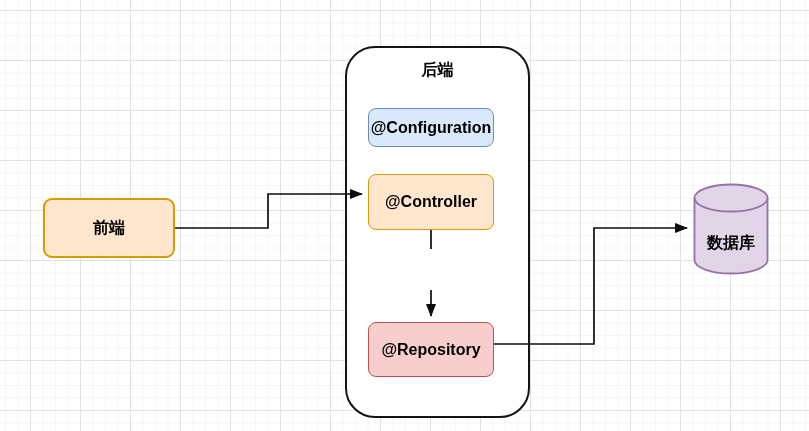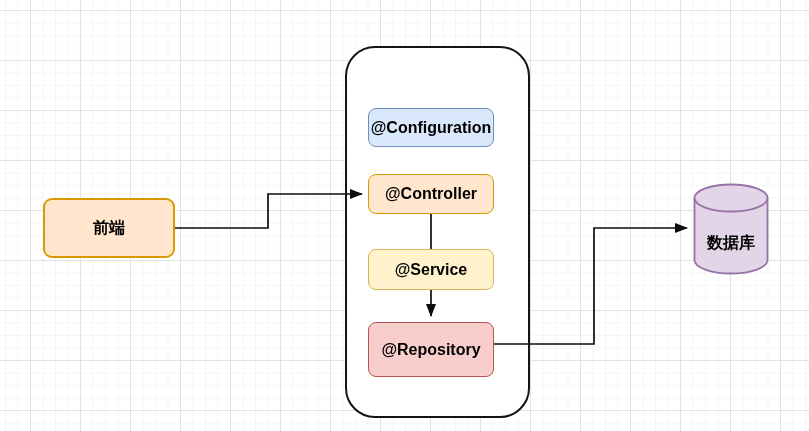--- a/index.html
+++ b/index.html
@@ -59,21 +59,21 @@
     z-index: 3;
   }
 
   
   .comp {
     left: 368px; width: 126px;
     border-radius: 8px;
     z-index: 3;
   }
   .comp-configuration { top: 108px; height: 39px; background: #dae8fc; border: 1.6px solid #6c8ebf; }
-  .comp-controller    { top: 174px; height: 40px; background: #ffe6cc; border: 1.6px solid #d79b00; }
+  .comp-controller    { top: 174px; height: 56px; background: #ffe6cc; border: 1.6px solid #d79b00; }
   .comp-service       { top: 249px; height: 41px; background: #fff2cc; border: 1.6px solid #d6b656; }
   .comp-repository    { top: 322px; height: 55px; background: #f8cecc; border: 1.6px solid #b85450; }
 
   
   .database {
     position: absolute;
     left: 693px; top: 183px; width: 76px; height: 92px;
     z-index: 3;
     padding-left: 24px;
   }
@@ -98,20 +98,21 @@
     stroke-width: 1.7px;
     pointer-events: stroke;
   }
 </style>
 </head>
 <body>
 
 <div id="canvas">
 
   <div class="node backend"></div>
+  <div class="backend-title">后端</div>
 
   <svg id="edges" width="809" height="431" viewBox="0 0 809 431">
     <defs>
       <marker id="arrowhead" markerUnits="userSpaceOnUse" markerWidth="13" markerHeight="10" refX="12" refY="5" orient="auto">
         <path d="M0,0 L13,5 L0,10 Z" fill="#0d0d0d"></path>
       </marker>
     </defs>
     <path class="edge" d="M 168 228 H 268 V 194 H 362" marker-end="url(#arrowhead)"></path>
     <path class="edge" d="M 431 214 V 249"></path>
     <path class="edge" d="M 431 290 V 316" marker-end="url(#arrowhead)"></path>
@@ -121,23 +122,20 @@
   <div class="node frontend">
     <span>前端</span>
   </div>
 
   <div class="node comp comp-configuration">
     <span>@Configuration</span>
   </div>
   <div class="node comp comp-controller">
     <span>@Controller</span>
   </div>
-  <div class="node comp comp-service">
-    <span>@Service</span>
-  </div>
   <div class="node comp comp-repository">
     <span>@Repository</span>
   </div>
 
   <div class="database">
     <svg width="76" height="92" viewBox="0 0 76 92">
       <path d="M 1.5 15 A 36.5 13.5 0 0 1 74.5 15 L 74.5 77 A 36.5 13.5 0 0 1 1.5 77 Z" fill="#e1d5e7" stroke="#9673a6" stroke-width="1.8"></path>
       <path d="M 1.5 15 A 36.5 13.5 0 0 0 74.5 15" fill="none" stroke="#9673a6" stroke-width="1.8"></path>
     </svg>
     <div class="database-label">数据库</div>

